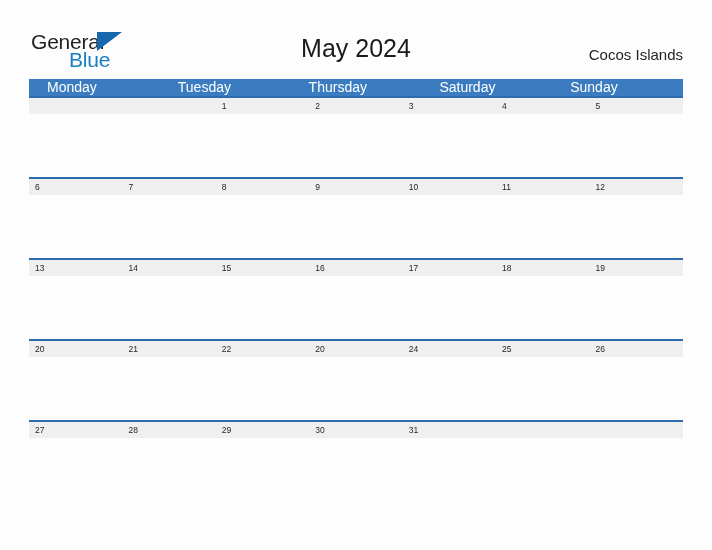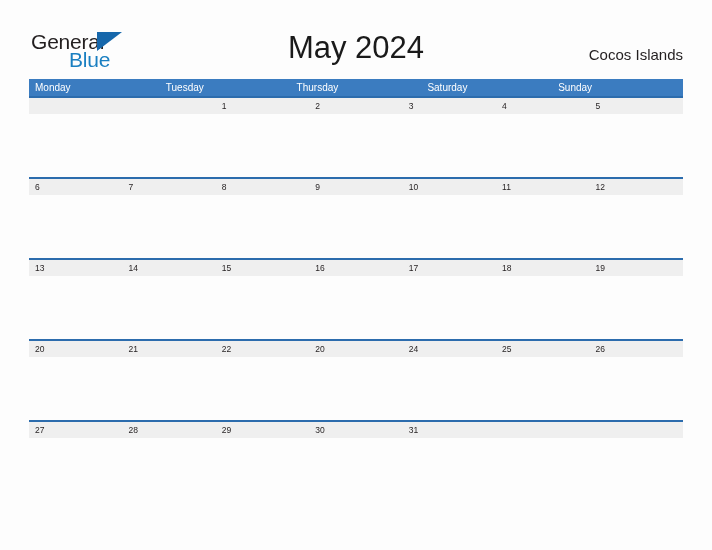--- a/index.html
+++ b/index.html
@@ -61,21 +61,21 @@
     border-left: 25px solid #1667ab;
     border-bottom: 19px solid transparent;
   }
 
   .cal-title {
     position: absolute;
     left: 0;
     top: 30px;
     width: 712px;
     text-align: center;
-    font-size: 31px;
+    font-size: 25px;
     line-height: 36px;
     color: #1a1a1a;
     font-family: "Liberation Sans", sans-serif;
     font-weight: normal;
     margin: 0;
   }
 
   .cal-location {
     position: absolute;
     right: 29px;
@@ -96,24 +96,24 @@
   }
 
   .weekday-row {
     display: flex;
     width: 654px;
     height: 17px;
     background: #3b7cc0;
   }
   .weekday-cell {
     flex: 1 1 0;
-    font-size: 10px;
+    font-size: 14px;
     line-height: 17px;
     color: #ffffff;
-    padding-left: 6px;
+    padding-left: 18px;
     box-sizing: border-box;
     font-family: "Liberation Sans", sans-serif;
     white-space: nowrap;
     overflow: hidden;
   }
 
   .week-row {
     width: 654px;
     height: 81px;
     position: relative;

